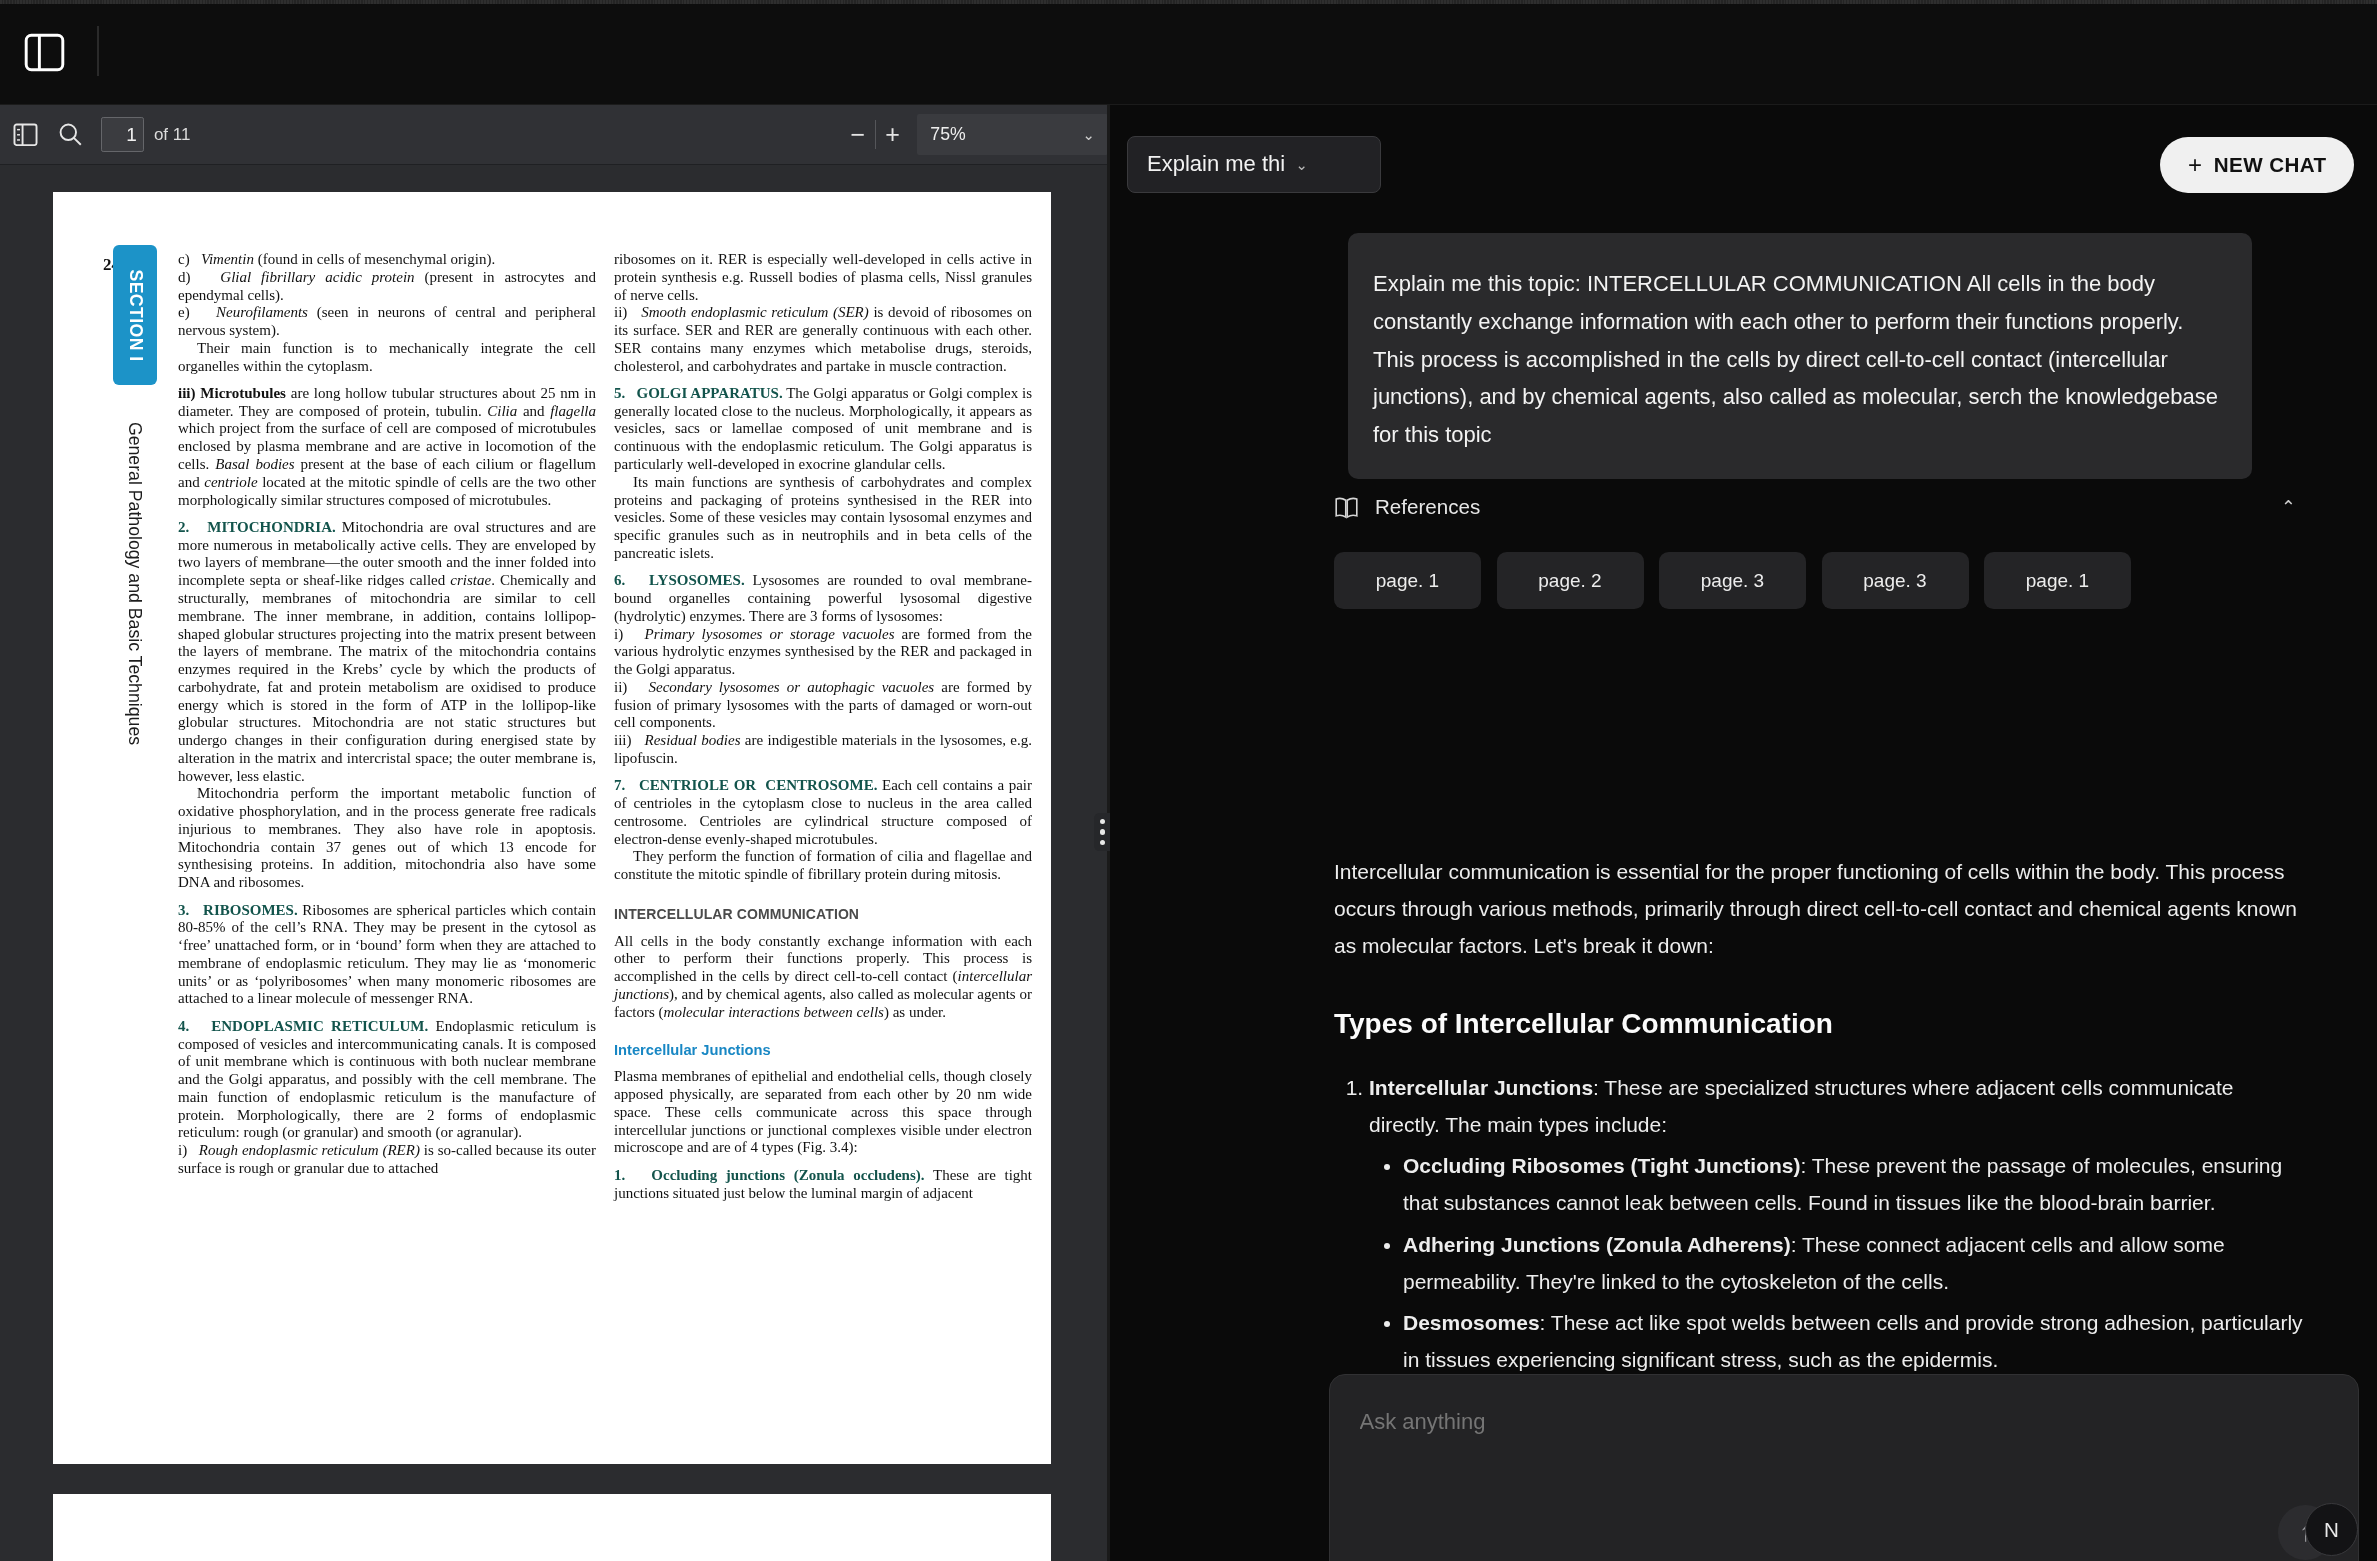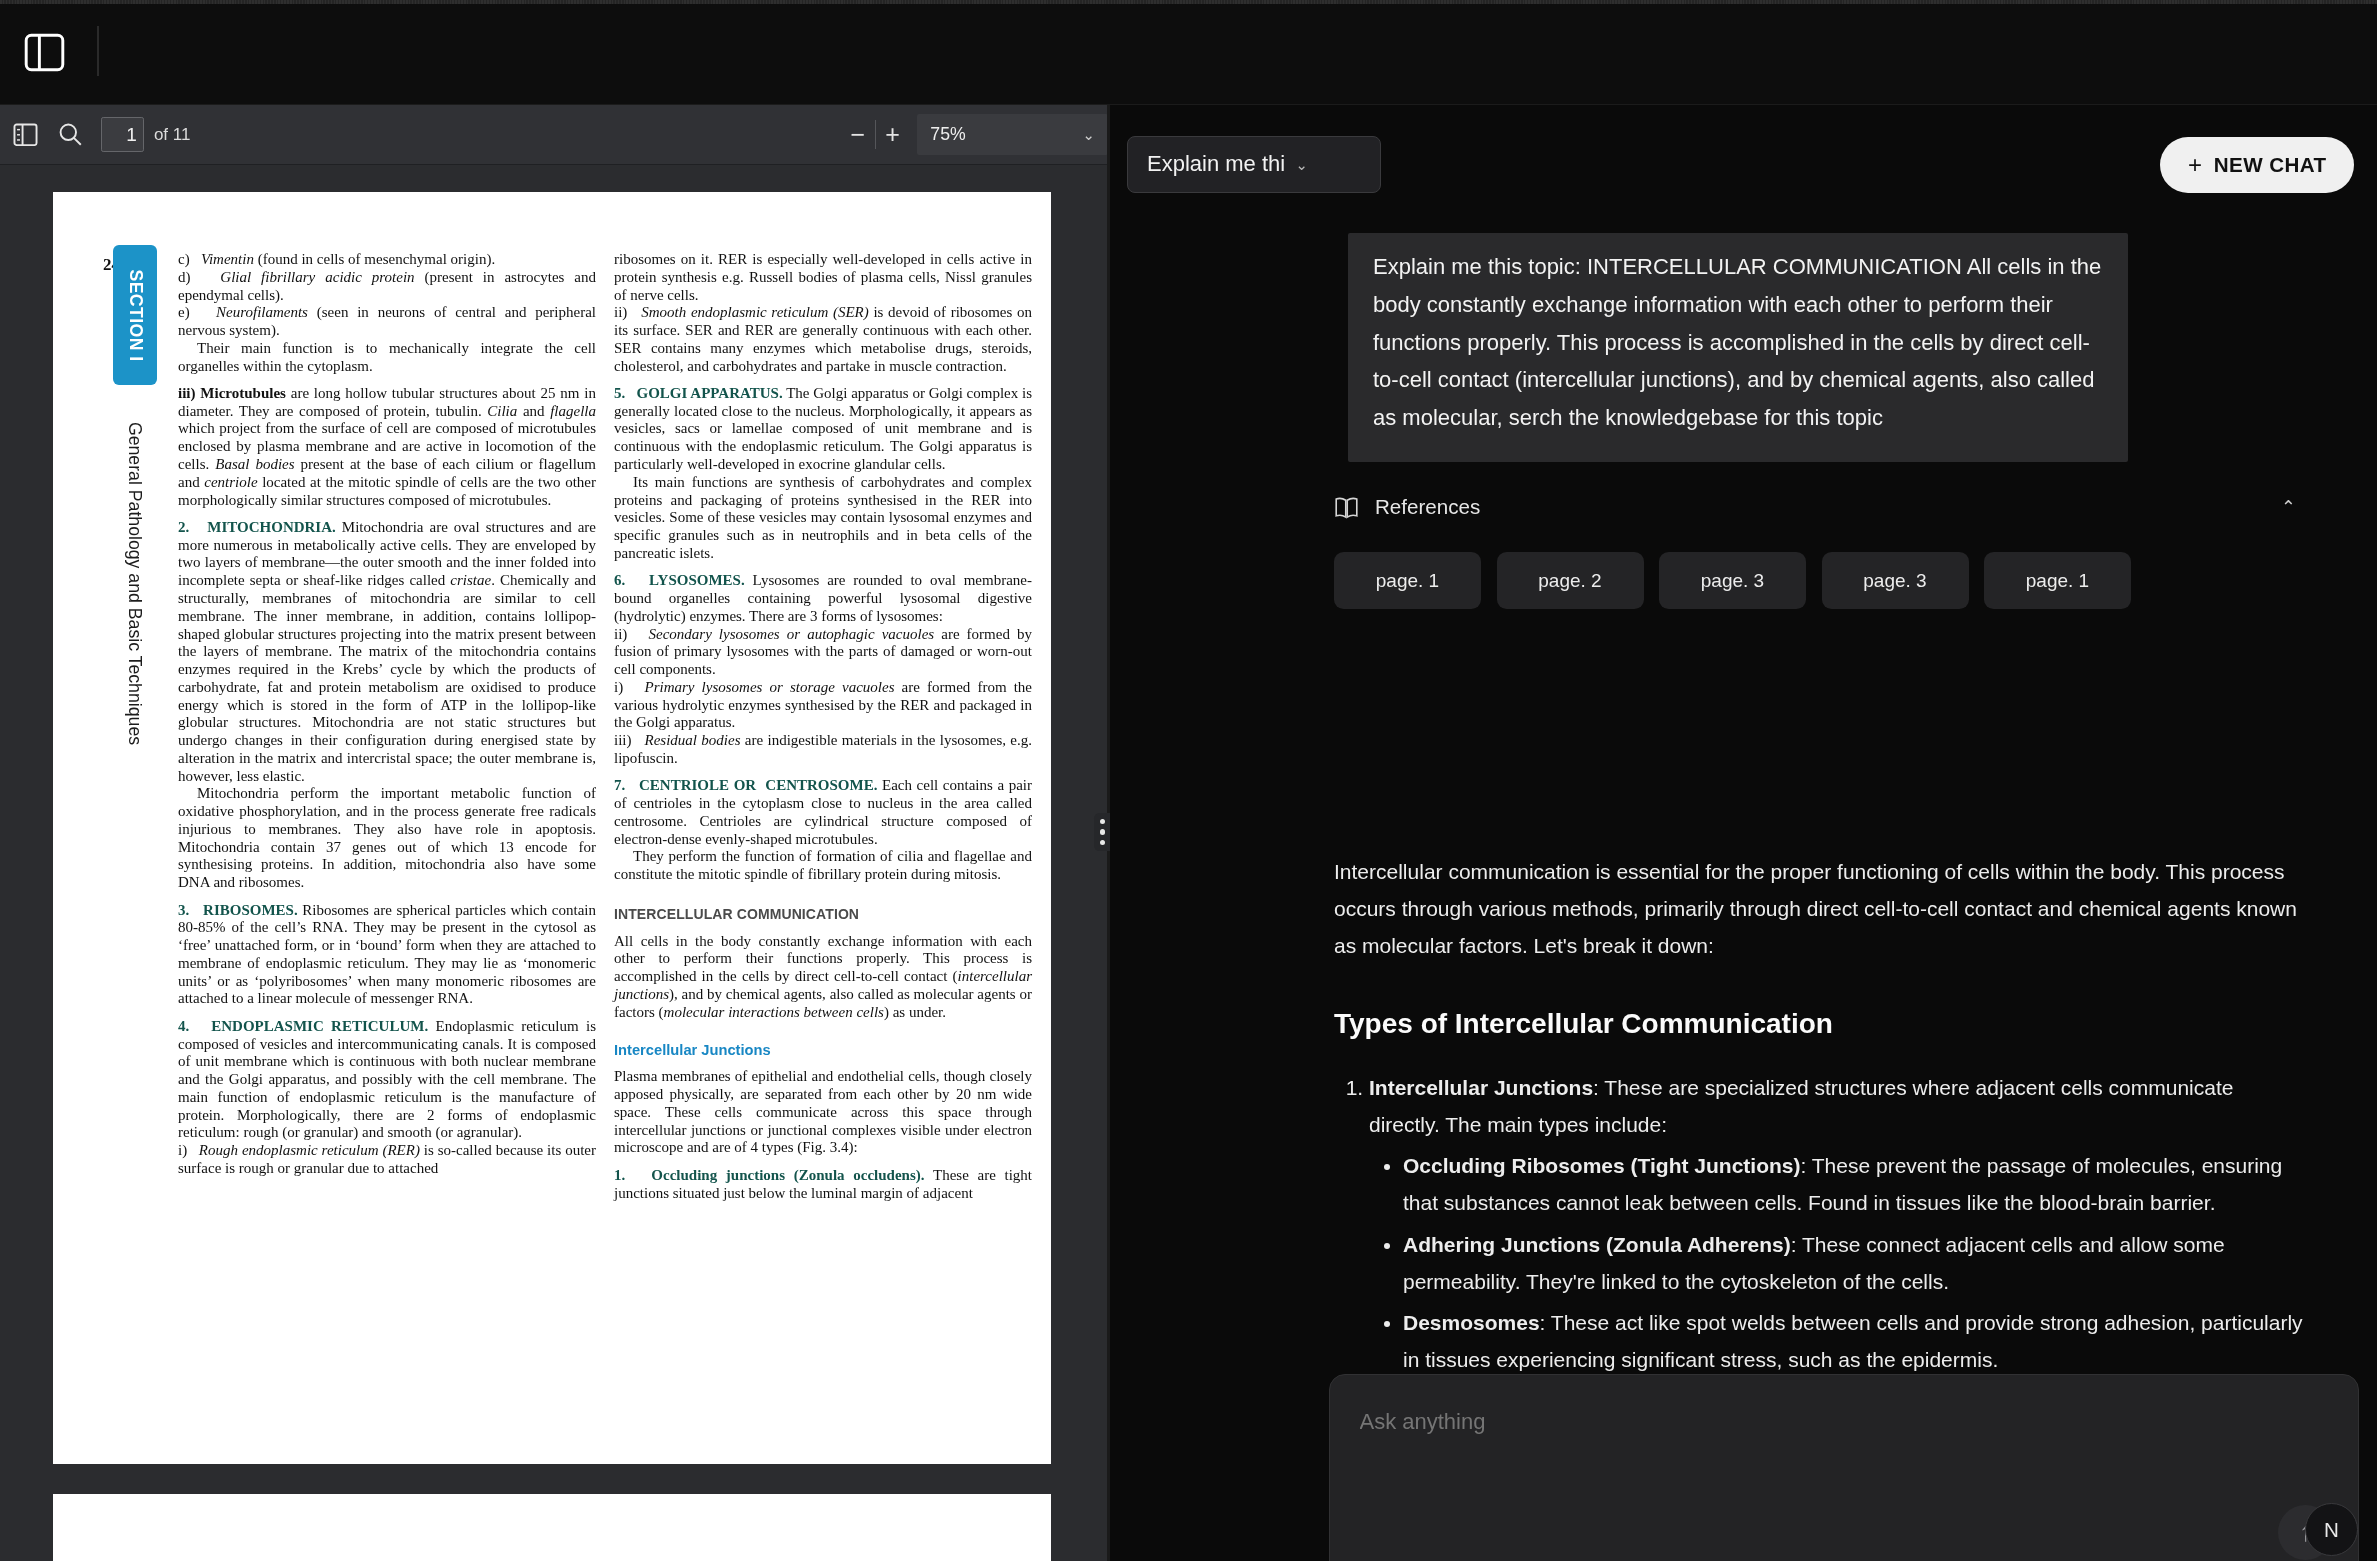--- a/index.html
+++ b/index.html
@@ -167,23 +167,23 @@
     display:flex; align-items:center; gap: 11.8px; cursor:pointer;
   }
   #new-chat-plus { color:#111; font-size: 24px; line-height:1; font-weight:400; }
   #new-chat-label { color:#111; font-size: 20.6px; font-weight:bold; letter-spacing:0.4px; }
 
   #chat-body {
     position:absolute; left:0; top:85px; width:1268px; height:1272px;
     overflow:hidden;
   }
   #user-bubble {
-    position:absolute; left: 238px; top: 27px; width: 780px;
-    background: #2a2a2c; border-radius: 2px;
-    padding: 15px 25px 25px 25px;
+    position:absolute; left: 238px; top: 27px; width: 904px;
+    background: #2a2a2c; border-radius: 10px;
+    padding: 32px 25px 25px 25px;
   }
   #user-bubble-text {
     color:#f3f3f3; font-size: 22px; line-height: 1.72;
   }
 
   #references {
     position:absolute; left: 224px; top: 284px; width: 972px;
   }
   #ref-head { display:flex; align-items:center; height: 34px; }
   #ref-book-icon { width: 25px; height: 25px; margin-right: 16px; }
@@ -314,22 +314,22 @@
           <p class="sp"><span class="hd-green">3.&nbsp;&nbsp; RIBOSOMES.</span> Ribosomes are spherical particles which contain 80-85% of the cell’s RNA. They may be present in the cytosol as ‘free’ unattached form, or in ‘bound’ form when they are attached to membrane of endoplasmic reticulum. They may lie as ‘monomeric units’ or as ‘polyribosomes’ when many monomeric ribosomes are attached to a linear molecule of messenger RNA.</p>
           <p class="sp"><span class="hd-green">4.&nbsp;&nbsp; ENDOPLASMIC RETICULUM.</span> Endoplasmic reticulum is composed of vesicles and intercommunicating canals. It is composed of unit membrane which is continuous with both nuclear membrane and the Golgi apparatus, and possibly with the cell membrane. The main function of endoplasmic reticulum is the manufacture of protein. Morphologically, there are 2 forms of endoplasmic reticulum: rough (or granular) and smooth (or agranular).</p>
           <p>i)&nbsp;&nbsp; <i>Rough endoplasmic reticulum (RER)</i> is so-called because its outer surface is rough or granular due to attached</p>
         </div>
       <div class="pdf-col" id="pdf-col-right">
           <p>ribosomes on it. RER is especially well-developed in cells active in protein synthesis e.g. Russell bodies of plasma cells, Nissl granules of nerve cells.</p>
           <p>ii)&nbsp;&nbsp; <i>Smooth endoplasmic reticulum (SER)</i> is devoid of ribosomes on its surface. SER and RER are generally continuous with each other. SER contains many enzymes which metabolise drugs, steroids, cholesterol, and carbohydrates and partake in muscle contraction.</p>
           <p class="sp"><span class="hd-green">5.&nbsp;&nbsp; GOLGI APPARATUS.</span> The Golgi apparatus or Golgi complex is generally located close to the nucleus. Morphologically, it appears as vesicles, sacs or lamellae composed of unit membrane and is continuous with the endoplasmic reticulum. The Golgi apparatus is particularly well-developed in exocrine glandular cells.</p>
           <p class="ind">Its main functions are synthesis of carbohydrates and complex proteins and packaging of proteins synthesised in the RER into vesicles. Some of these vesicles may contain lysosomal enzymes and specific granules such as in neutrophils and in beta cells of the pancreatic islets.</p>
           <p class="sp"><span class="hd-green">6.&nbsp;&nbsp; LYSOSOMES.</span> Lysosomes are rounded to oval membrane-bound organelles containing powerful lysosomal digestive (hydrolytic) enzymes. There are 3 forms of lysosomes:</p>
+          <p>i)&nbsp;&nbsp; <i>Primary lysosomes or storage vacuoles</i> are formed from the various hydrolytic enzymes synthesised by the RER and packaged in the Golgi apparatus.</p>
           <p>ii)&nbsp;&nbsp; <i>Secondary lysosomes or autophagic vacuoles</i> are formed by fusion of primary lysosomes with the parts of damaged or worn-out cell components.</p>
-          <p>i)&nbsp;&nbsp; <i>Primary lysosomes or storage vacuoles</i> are formed from the various hydrolytic enzymes synthesised by the RER and packaged in the Golgi apparatus.</p>
           <p>iii)&nbsp;&nbsp; <i>Residual bodies</i> are indigestible materials in the lysosomes, e.g. lipofuscin.</p>
           <p class="sp"><span class="hd-green">7.&nbsp;&nbsp; CENTRIOLE OR&nbsp; CENTROSOME.</span> Each cell contains a pair of centrioles in the cytoplasm close to nucleus in the area called centrosome. Centrioles are cylindrical structure composed of electron-dense evenly-shaped microtubules.</p>
           <p class="ind">They perform the function of formation of cilia and flagellae and constitute the mitotic spindle of fibrillary protein during mitosis.</p>
           <p class="sp hd-gray" style="margin-top: 22px; margin-bottom: 10.3px;">INTERCELLULAR COMMUNICATION</p>
           <p>All cells in the body constantly exchange information with each other to perform their functions properly. This process is accomplished in the cells by direct cell-to-cell contact (<i>intercellular junctions</i>), and by chemical agents, also called as molecular agents or factors (<i>molecular interactions between cells</i>) as under.</p>
           <p class="sp hd-blue" style="margin-top: 20.6px; margin-bottom: 8.8px;">Intercellular Junctions</p>
           <p>Plasma membranes of epithelial and endothelial cells, though closely apposed physically, are separated from each other by 20 nm wide space. These cells communicate across this space through intercellular junctions or junctional complexes visible under electron microscope and are of 4 types (Fig. 3.4):</p>
           <p class="sp"><span class="hd-green">1.&nbsp;&nbsp; Occluding junctions (Zonula occludens).</span> These are tight junctions situated just below the luminal margin of adjacent</p>
         </div>
     </div>

